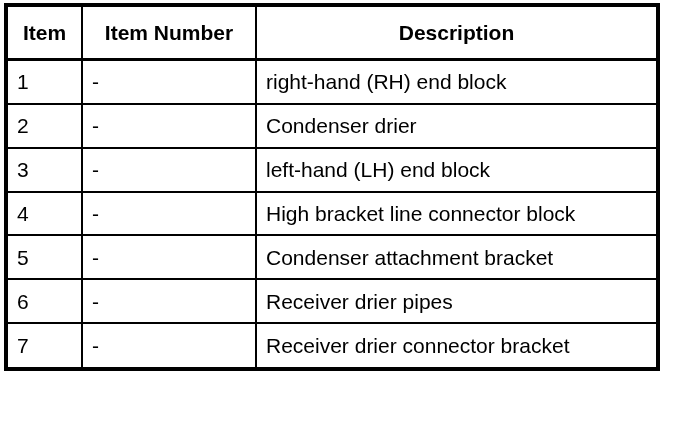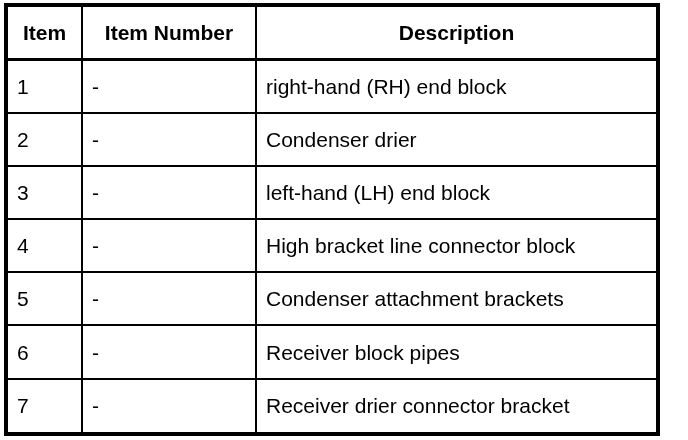--- a/index.html
+++ b/index.html
@@ -13,21 +13,21 @@
     position: relative;
     font-family: "Liberation Sans", sans-serif;
     color: #000000;
     overflow: hidden;
   }
   .parts-table {
     position: absolute;
     left: 4px;
     top: 3px;
     width: 656px;
-    height: 433px;
+    height: 368px;
     border-collapse: collapse;
     table-layout: fixed;
     background: #ffffff;
     border: 4px solid #000000;
   }
   .parts-table col.col-item   { width: 76px;  }
   .parts-table col.col-part   { width: 174px; }
   .parts-table col.col-desc   { width: auto;  }
   .parts-table th, .parts-table td {
     border: 2px solid #000000;
@@ -84,26 +84,26 @@
       <td>left-hand (LH) end block</td>
     </tr>
     <tr>
       <td>4</td>
       <td>-</td>
       <td>High bracket line connector block</td>
     </tr>
     <tr>
       <td>5</td>
       <td>-</td>
-      <td>Condenser attachment brackets</td>
+      <td>Condenser attachment bracket</td>
     </tr>
     <tr>
       <td>6</td>
       <td>-</td>
-      <td>Receiver block pipes</td>
+      <td>Receiver drier pipes</td>
     </tr>
     <tr>
       <td>7</td>
       <td>-</td>
       <td>Receiver drier connector bracket</td>
     </tr>
   </tbody>
 </table>
 
 </body></html>

